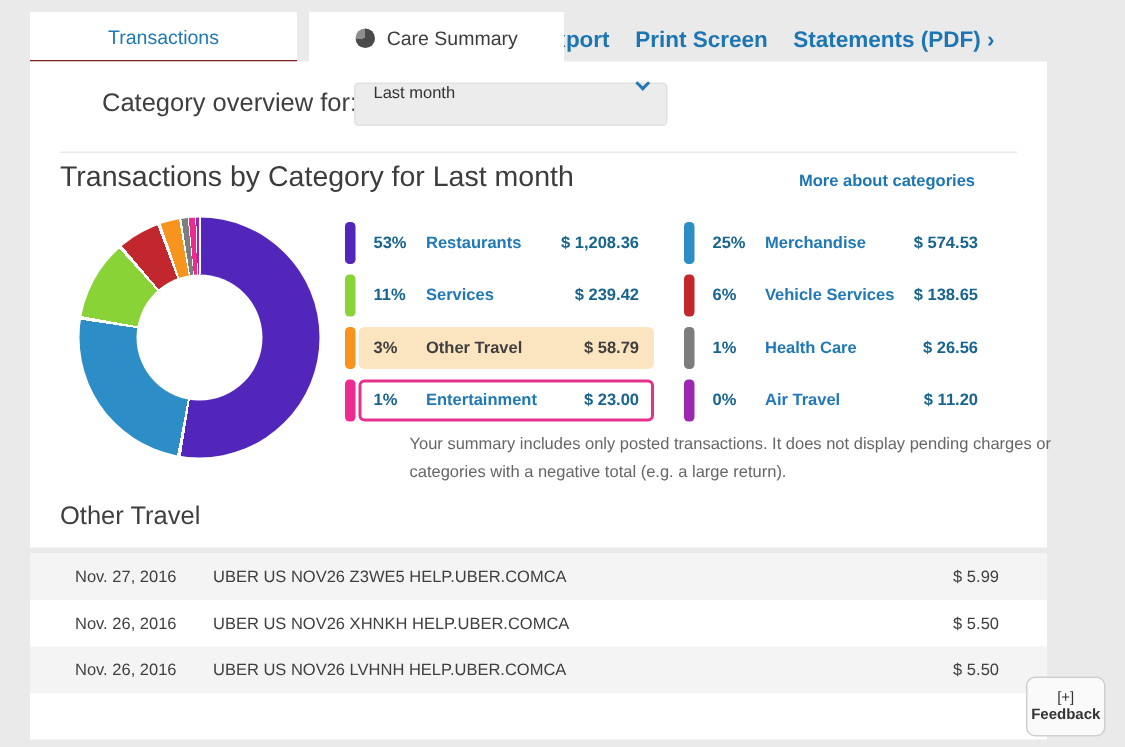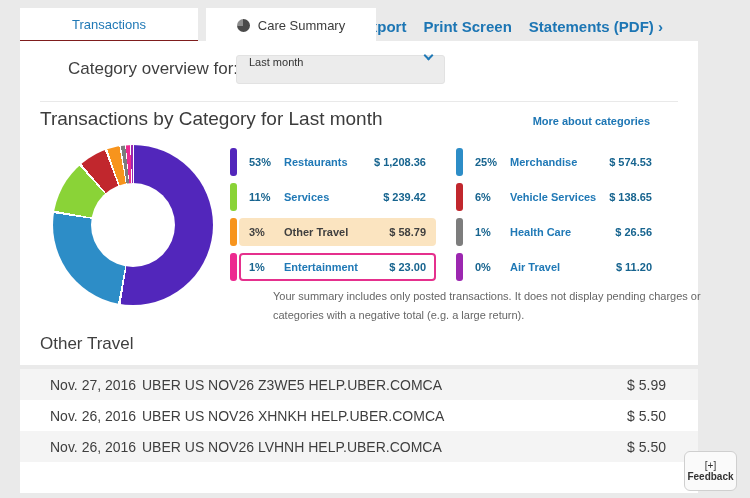--- a/index.html
+++ b/index.html
@@ -71,21 +71,21 @@
   .legend-row.highlighted .legend-name,
   .legend-row.highlighted .legend-amt { color:#3f3f3f; }
   .legend-row.selected .legend-box { border-color:#e5308d; }
 
   .disclaimer { position:absolute; left:210px; top:246px; width:446px; font-size:11px; color:#666; line-height:1.7;margin-left:43px; }
 
   .detail-title { position:absolute; left:20px; top:293px; font-size:17px; color:#3f3f3f; }
 
   
   .thead { display:flex; align-items:center; height:31px; font-size:10px; font-weight:bold; color:#4a4a4a; background:#fff; }
-  .trow  { display:flex; align-items:center; height:31px; font-size:14px; color:#3f3f3f; }
+  .trow  { display:flex; align-items:center; height:31px; font-size:11px; color:#3f3f3f; }
   .trow:nth-child(odd) { background:#f4f4f4; }
   .col-date { width:122px; padding-left:30px; flex:none; }
   .col-desc { flex:1; }
   .col-amt  { width:120px; padding-right:32px; text-align:right; flex:none; }
   .sort-icon { font-size:8px; color:#555; margin-left:3px; }
   .thead .cell { cursor:pointer; }
 
   
   .feedback-btn {
     position:absolute; left:684px; top:451px; width:53px; height:40px;

